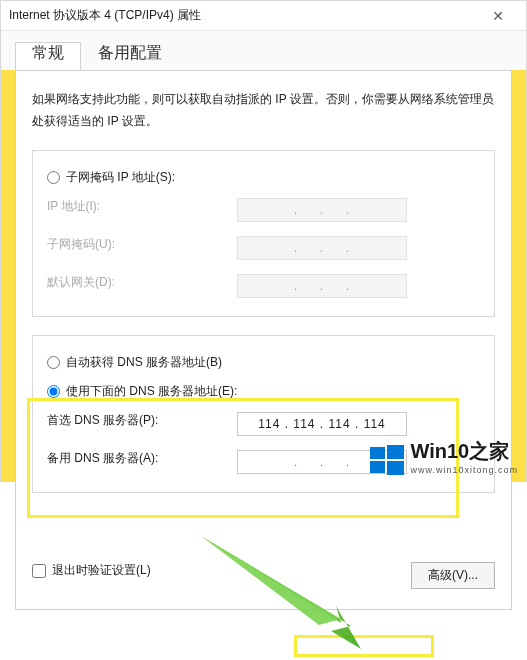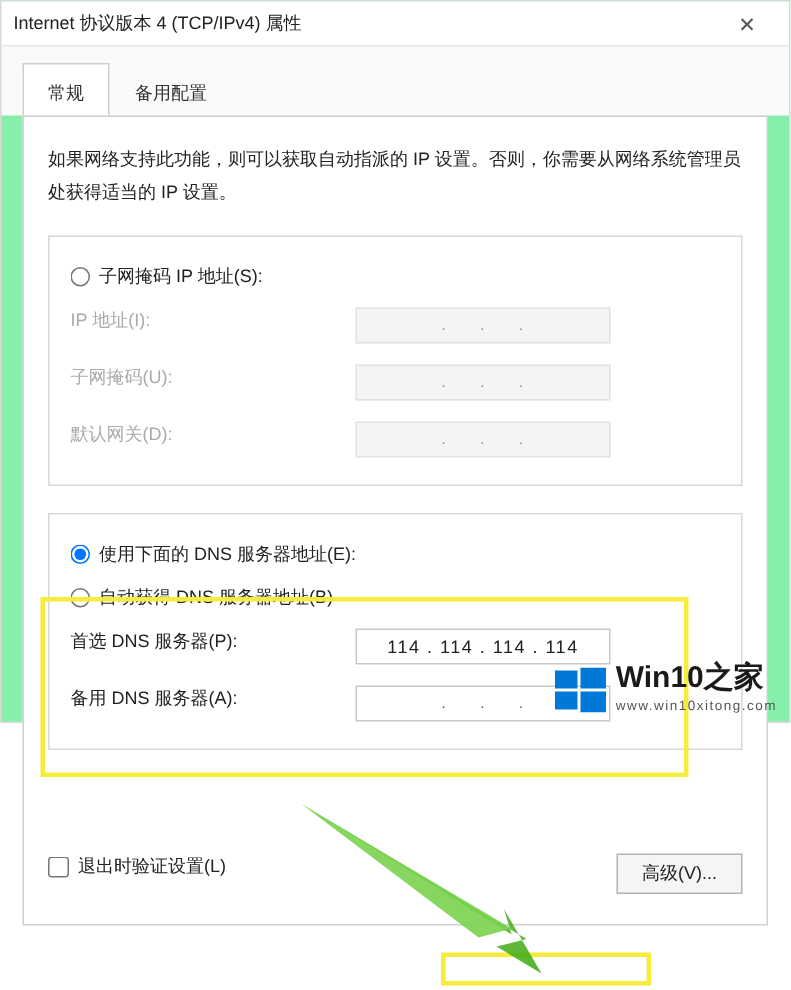--- a/index.html
+++ b/index.html
@@ -11,42 +11,42 @@
     width: 527px;
     height: 660px;
     overflow: hidden;
     position: relative;
   }
   .window {
     width: 527px;
     height: 482px;
     border: 1px solid #d9d9d9;
     position: relative;
-    background: #86efac;
+    background: #fde047;
   }
   .titlebar {
     height: 30px;
     display: flex;
     align-items: center;
     padding: 0 8px;
     background: #fff;
     border-bottom: 1px solid #e8e8e8;
     color: #222;
   }
   .titlebar .title { flex: 1; font-size: 12px; }
   .titlebar .close { width: 40px; text-align: center; color: #555; font-size: 14px; }
   .tabs {
     display: flex;
     padding: 10px 14px 0 14px;
     gap: 0;
     background: #fafafa;
   }
   .tab {
-    padding: 11px 16px 6px 16px;
-    font-size: 12px;
+    padding: 0 16px 6px 16px;
+    font-size: 16px;
     border: 1px solid transparent;
     position: relative;
     top: 1px;
     background: transparent;
     color: #333;
   }
   .tab.active {
     border: 1px solid #d0d0d0;
     border-bottom: 1px solid #fff;
     background: #fff;
@@ -201,26 +201,26 @@
               <span>.</span>
               <span>.</span>
               <span>.</span>
             </span>
         </div>
       </div>
     </div>
 
     <div class="group">
       <div class="radio-row">
+        <input type="radio" name="dns" style="">
+        <span>自动获得 DNS 服务器地址(B)</span>
+      </div>
+      <div class="radio-row">
         <input type="radio" name="dns" checked="" style="">
         <span>使用下面的 DNS 服务器地址(E):</span>
-      </div>
-      <div class="radio-row">
-        <input type="radio" name="dns" style="">
-        <span>自动获得 DNS 服务器地址(B)</span>
       </div>
       <div class="field-row">
         <span class="label enabled">首选 DNS 服务器(P):</span>
         <div class="ip-input">
           <span class="ip-value">114 . 114 . 114 . 114</span>
         </div>
       </div>
       <div class="field-row" style="margin-bottom:4px">
         <span class="label enabled">备用 DNS 服务器(A):</span>
         <div class="ip-input">

